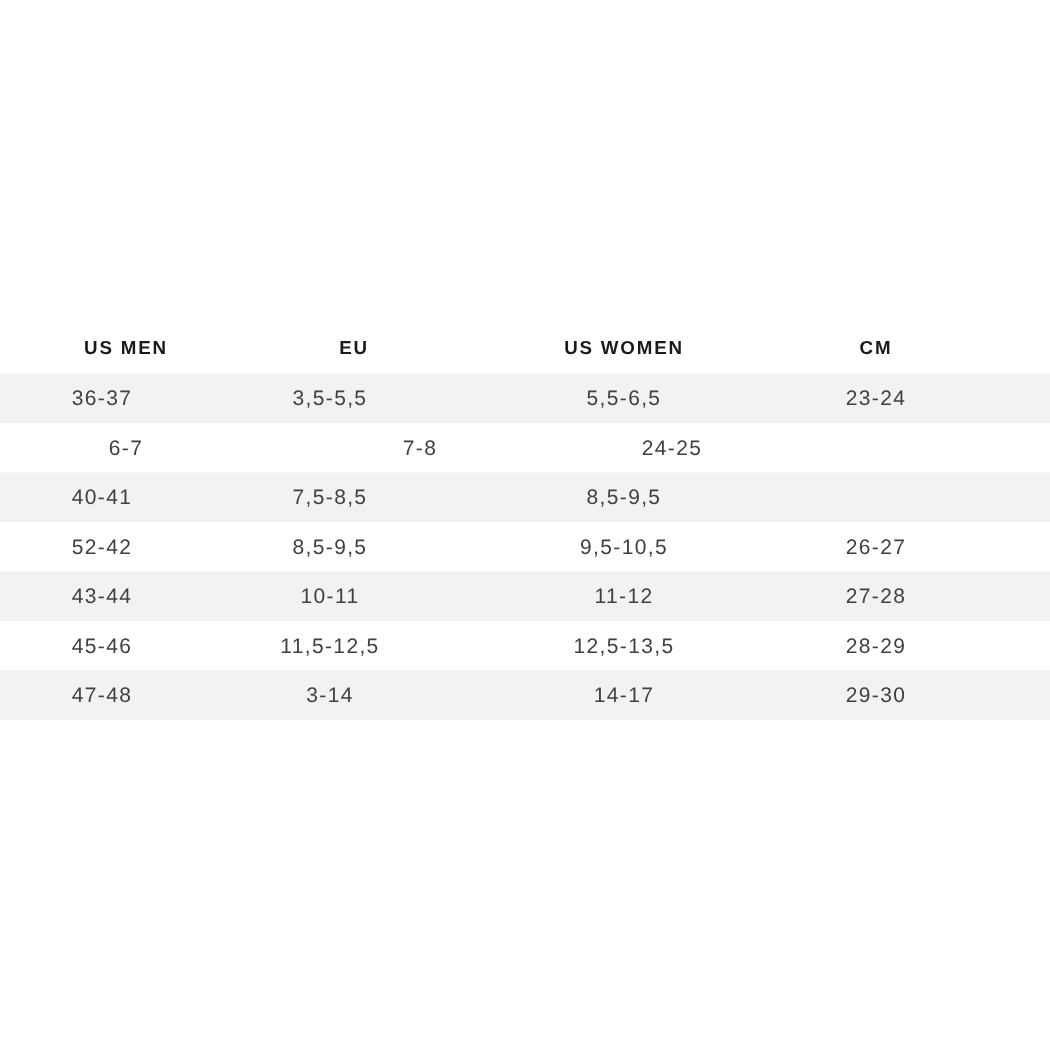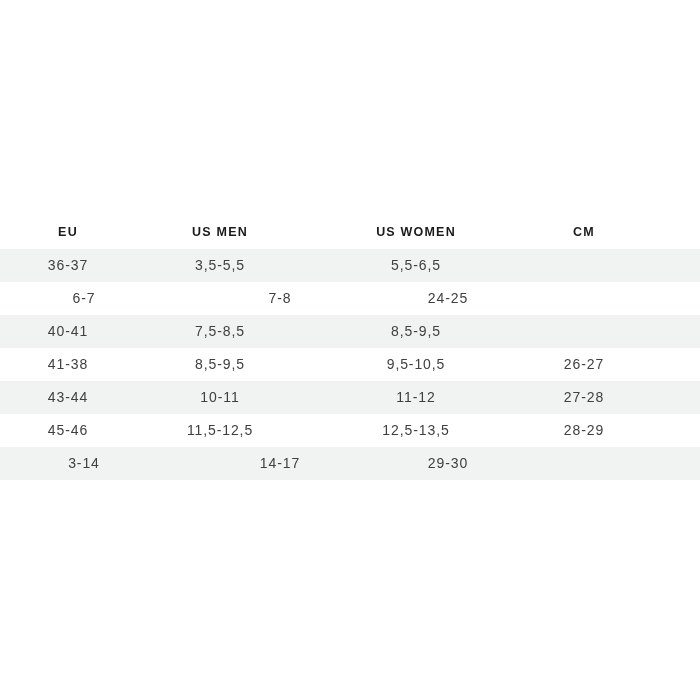--- a/index.html
+++ b/index.html
@@ -48,64 +48,66 @@
     letter-spacing: 1.2px;
     color: #1a1a1a;
   }
 </style>
 </head>
 <body>
 
 <div class="size-table">
 
   <div class="trow header-row">
+    <div class="cell c2">US MEN</div>
     <div class="cell c1">EU</div>
-    <div class="cell c2">US MEN</div>
     <div class="cell c3">US WOMEN</div>
     <div class="cell c4">CM</div>
   </div>
 
   <div class="trow striped">
     <div class="cell c1">36-37</div>
     <div class="cell c2">3,5-5,5</div>
     <div class="cell c3">5,5-6,5</div>
+    <div class="cell c4">23-24</div>
   </div>
 
   <div class="trow">
     <div class="cell c2">6-7</div>
     <div class="cell c3">7-8</div>
     <div class="cell c4">24-25</div>
   </div>
 
   <div class="trow striped">
     <div class="cell c1">40-41</div>
     <div class="cell c2">7,5-8,5</div>
     <div class="cell c3">8,5-9,5</div>
   </div>
 
   <div class="trow">
-    <div class="cell c1">41-38</div>
+    <div class="cell c1">52-42</div>
     <div class="cell c2">8,5-9,5</div>
     <div class="cell c3">9,5-10,5</div>
     <div class="cell c4">26-27</div>
   </div>
 
   <div class="trow striped">
     <div class="cell c1">43-44</div>
     <div class="cell c2">10-11</div>
     <div class="cell c3">11-12</div>
     <div class="cell c4">27-28</div>
   </div>
 
   <div class="trow">
     <div class="cell c1">45-46</div>
     <div class="cell c2">11,5-12,5</div>
     <div class="cell c3">12,5-13,5</div>
     <div class="cell c4">28-29</div>
   </div>
 
   <div class="trow striped">
+    <div class="cell c1">47-48</div>
     <div class="cell c2">3-14</div>
     <div class="cell c3">14-17</div>
     <div class="cell c4">29-30</div>
   </div>
 
 </div>
 
 </body></html>

